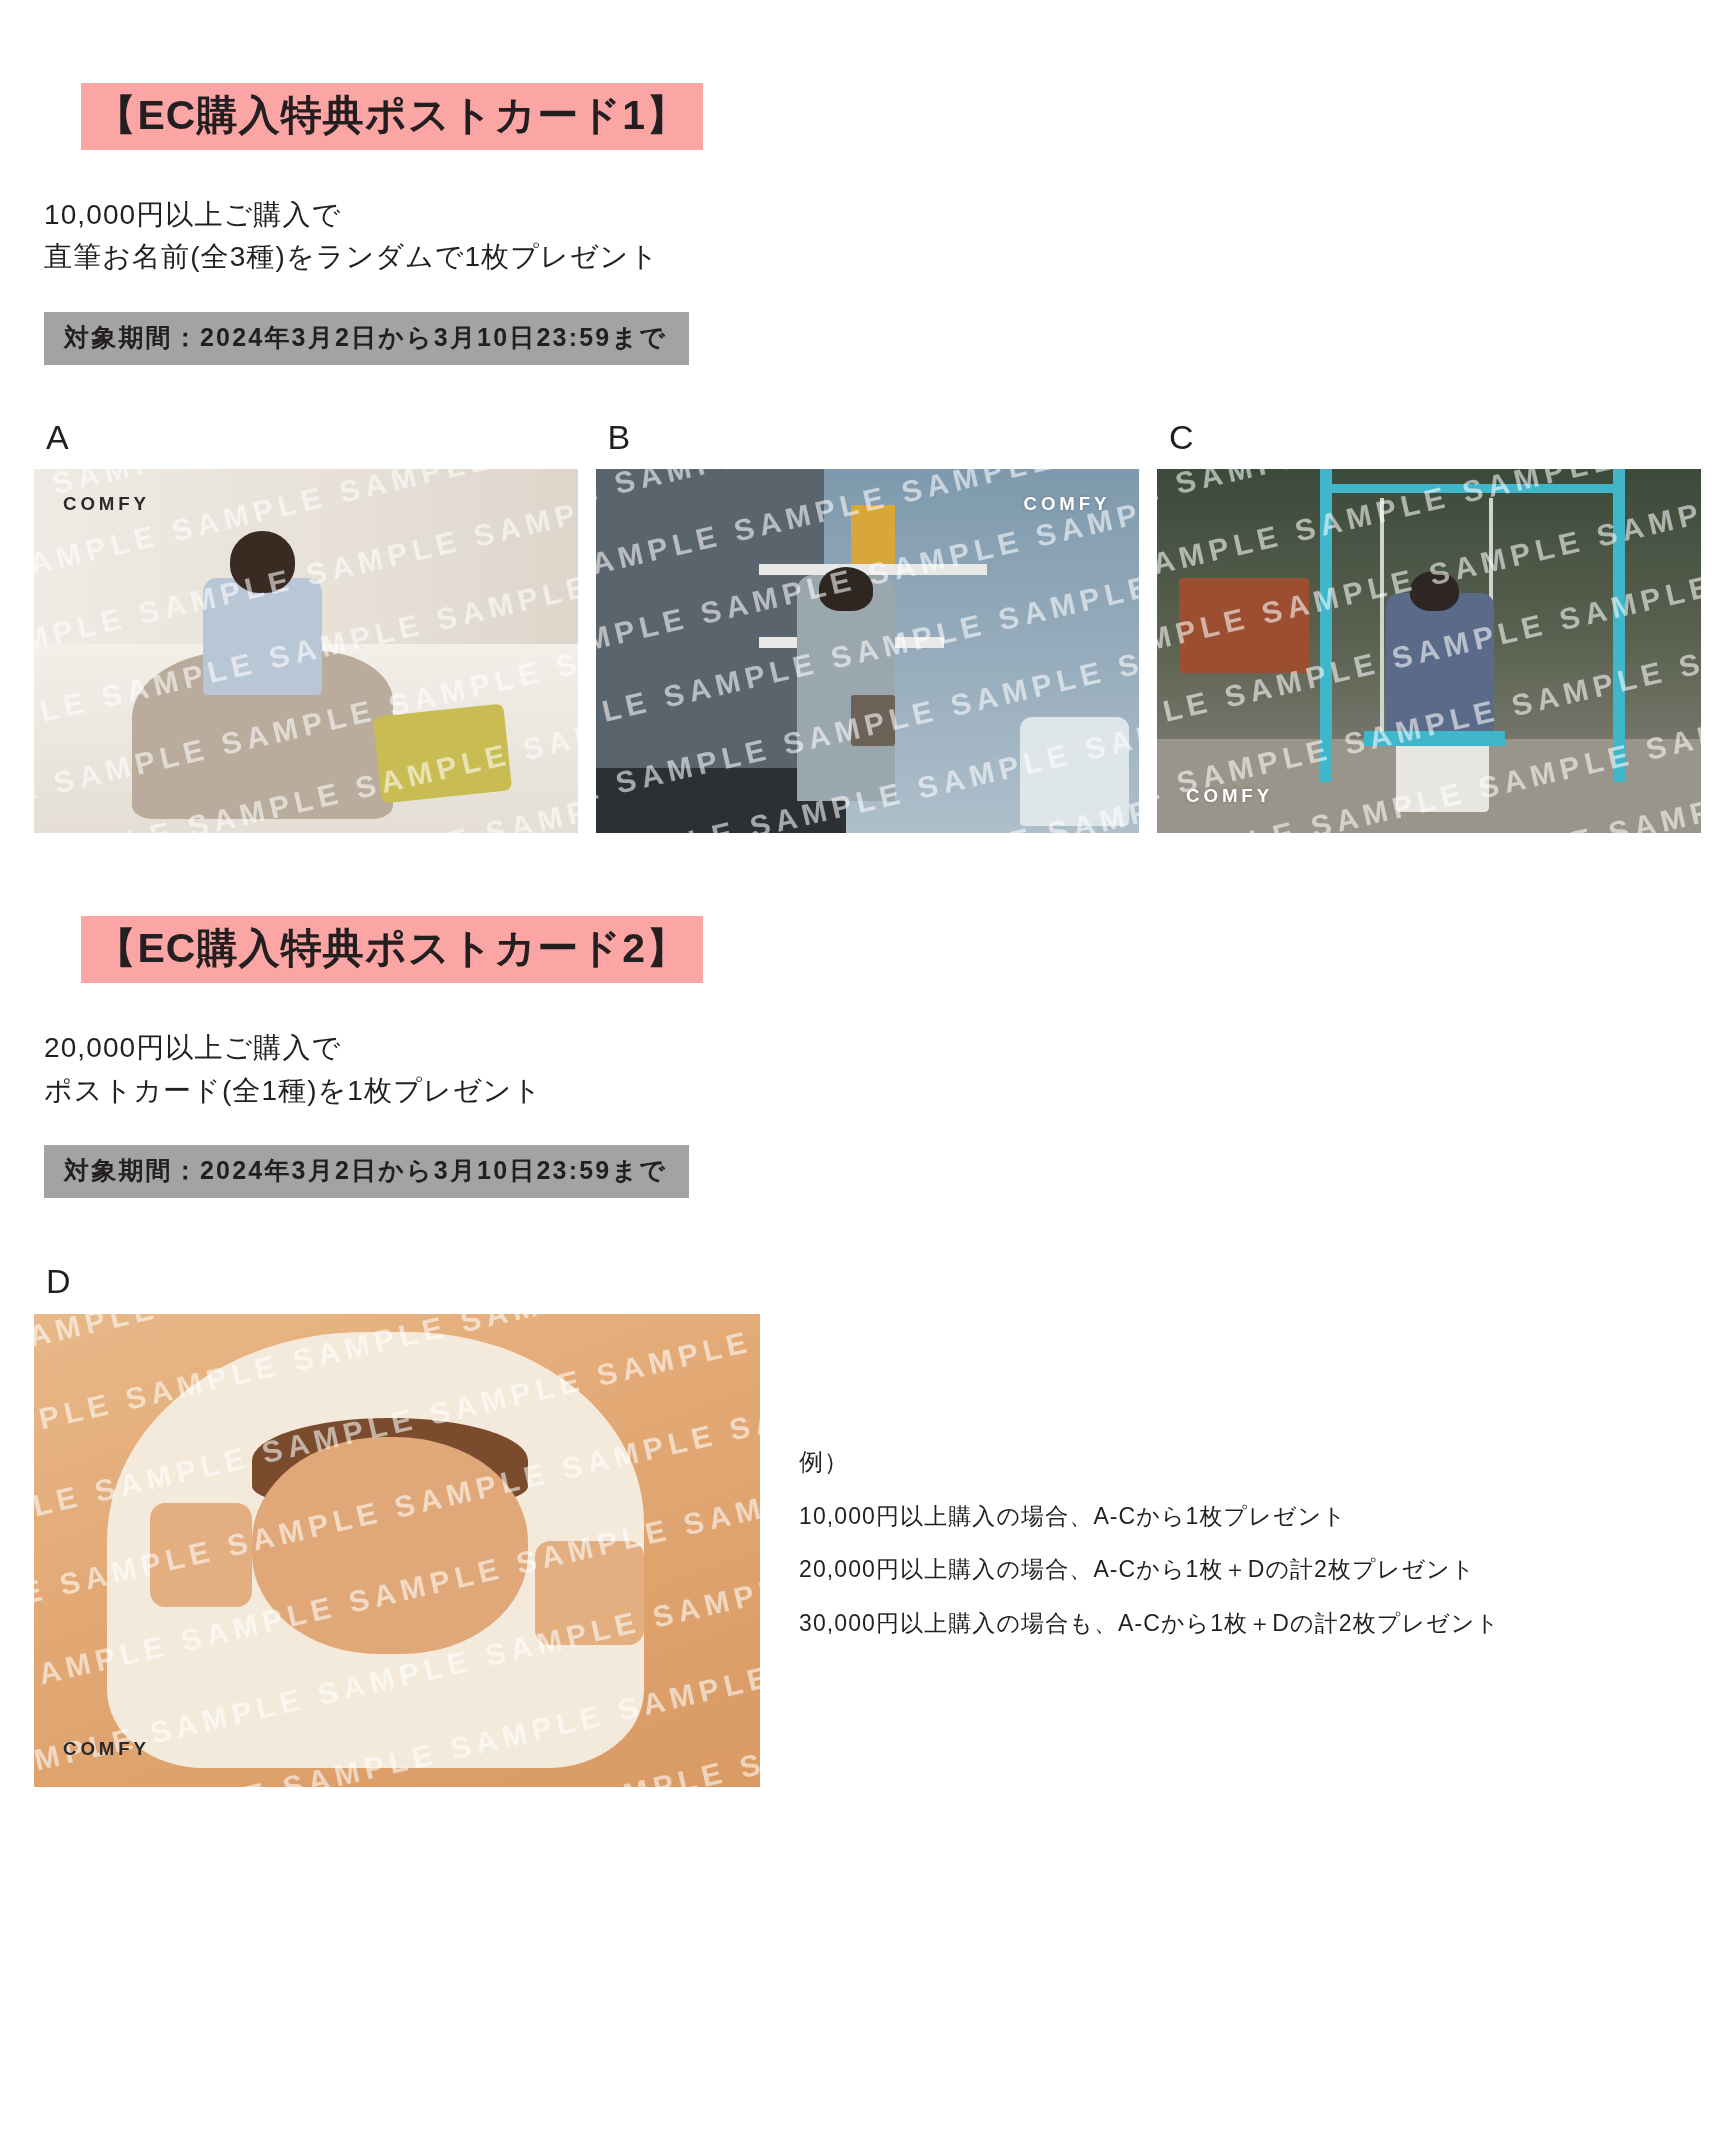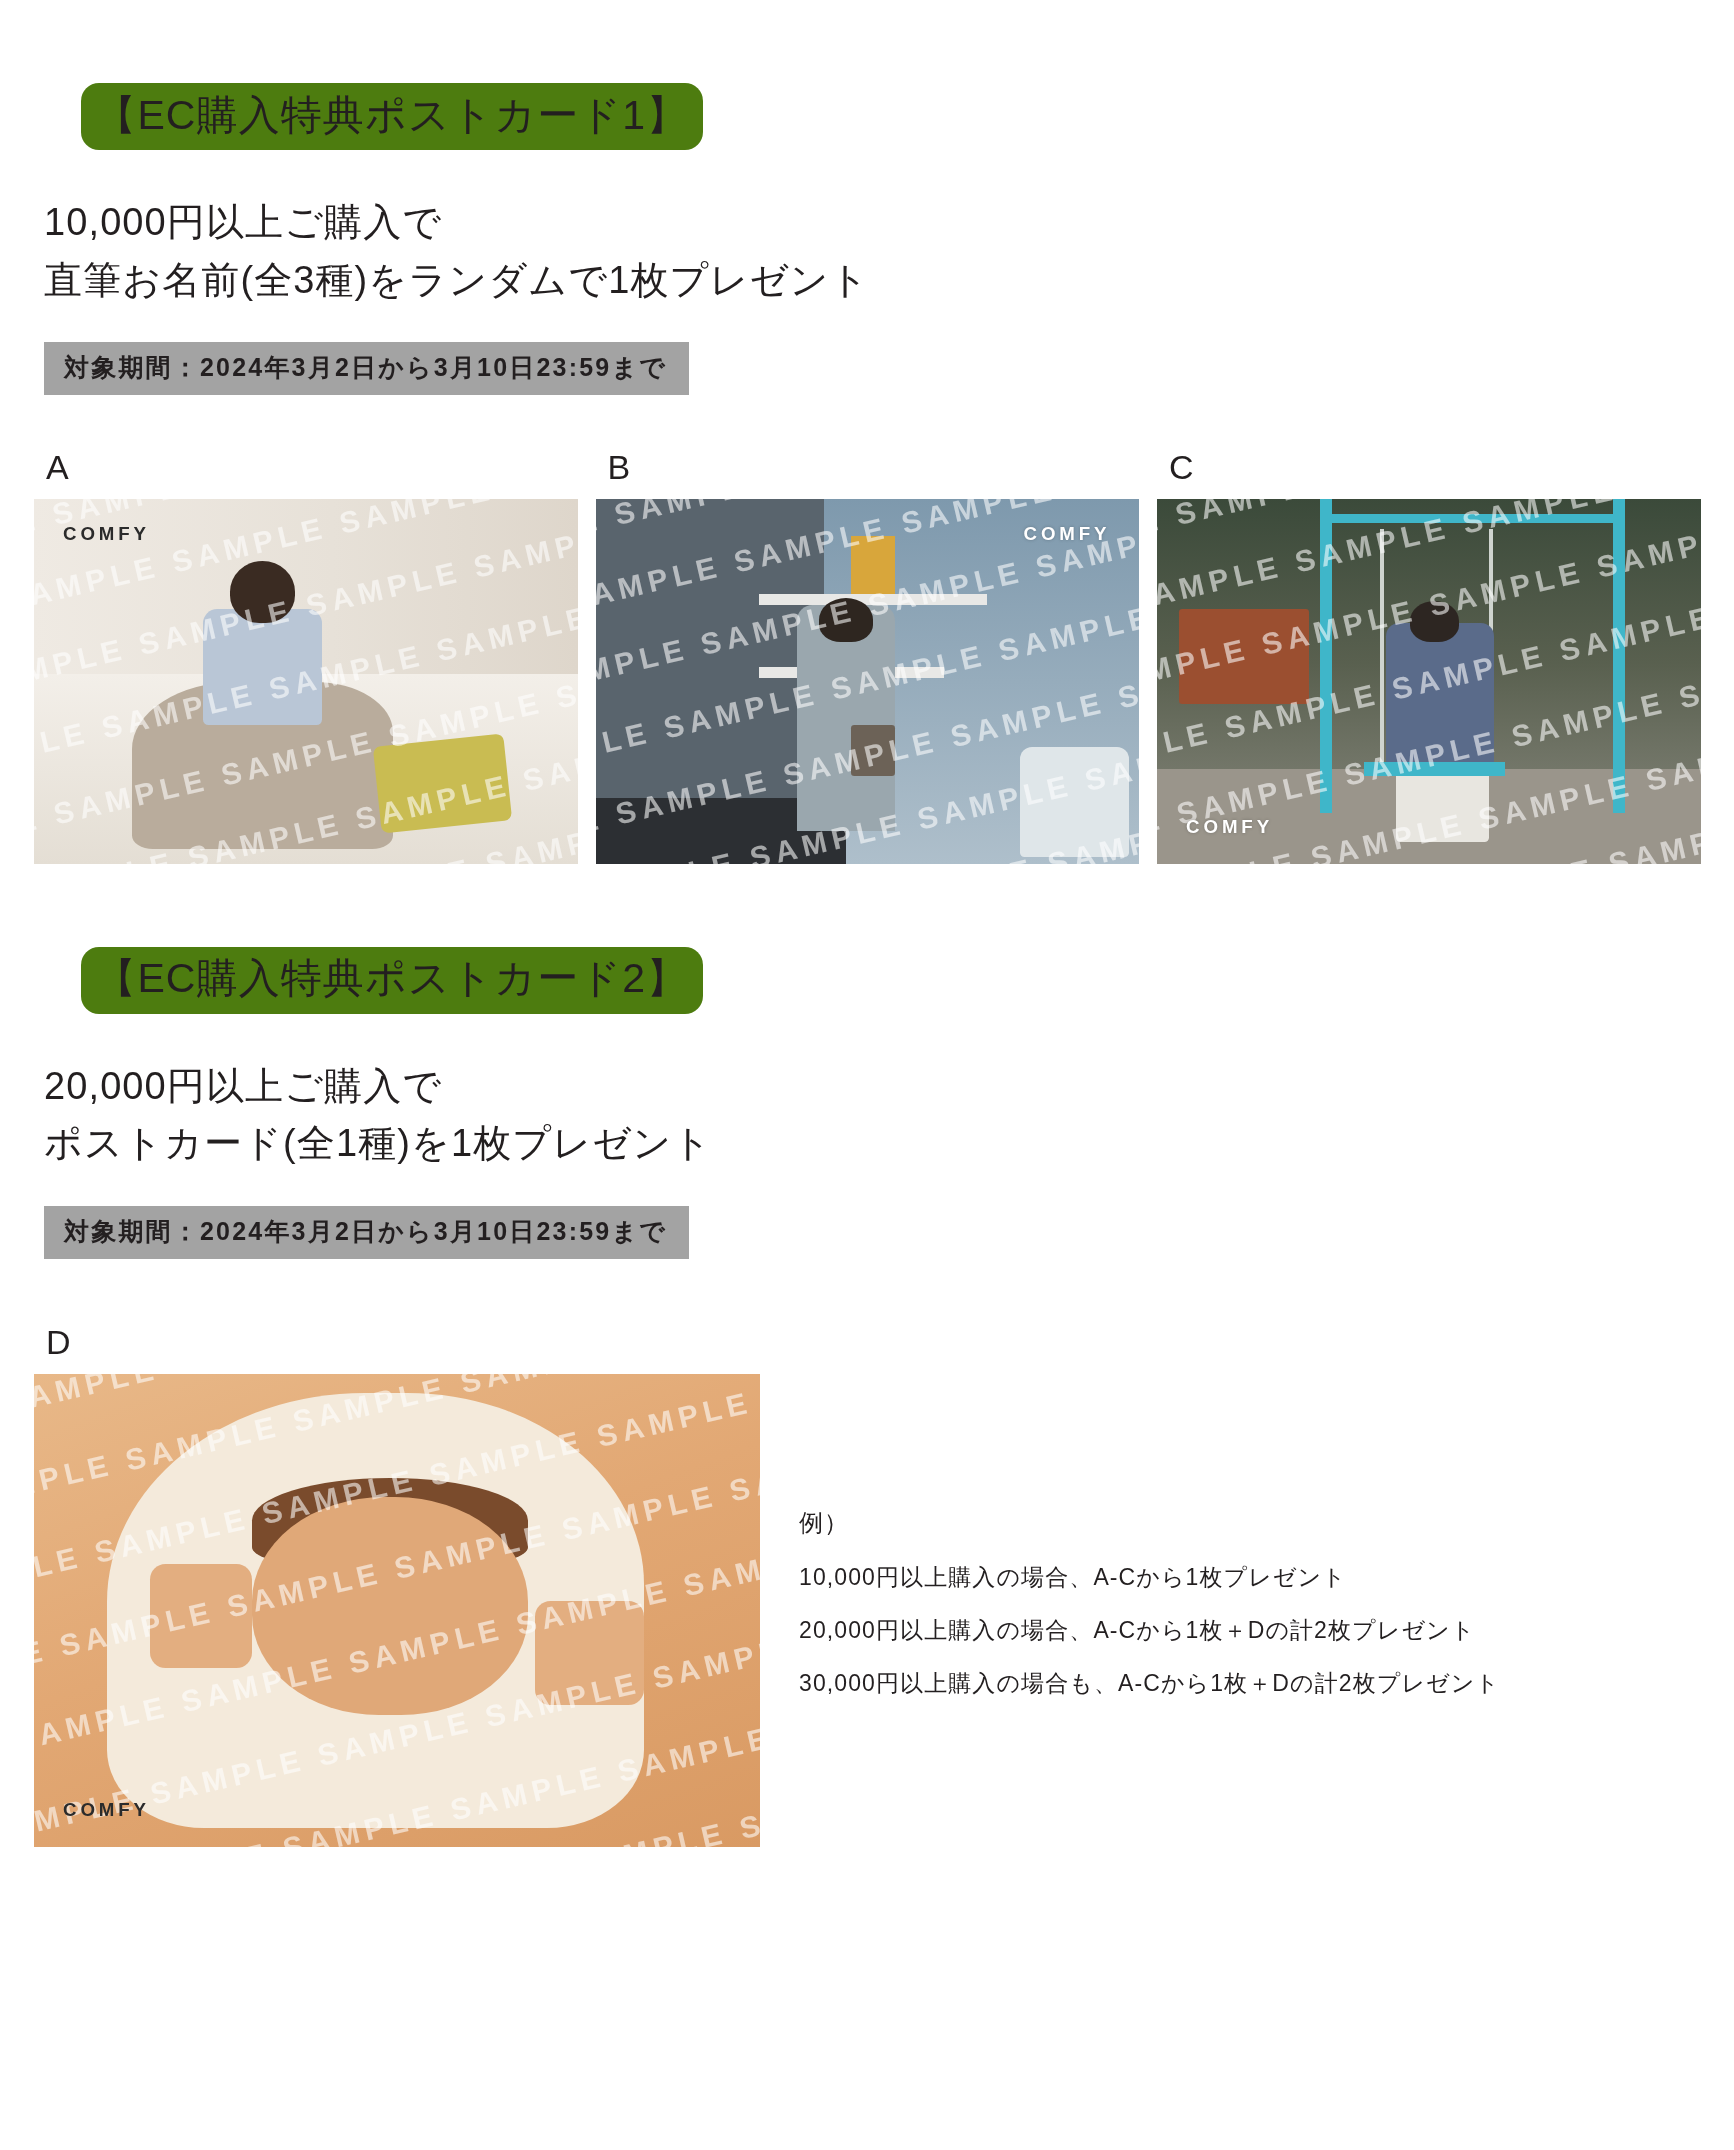--- a/index.html
+++ b/index.html
@@ -23,34 +23,33 @@
     height: 2151px;
     box-sizing: border-box;
     padding: 0 0;
   }
 
   
   .section-heading {
     display: inline-block;
     font-size: 41px;
     letter-spacing: 1.1px;
-    font-weight: 400;
-    color: #231f20;
-    background: #4d7c0f;
+    font-weight: 700;
+    color: #231f20;
+    background: #fca5a5;
     padding: 5.5px 14.3px 8.8px 14.3px;
     line-height: 1.28;
     white-space: nowrap;
-    border-radius: 18px;
   }
 
   .heading-wrap { padding-left: 81px; }
 
   
   .body-text {
-    font-size: 38px;
+    font-size: 28px;
     line-height: 1.52;
     letter-spacing: 1.1px;
     color: #231f20;
     padding-left: 44px;
     font-weight: 400;
   }
   .body-text div { white-space: nowrap; }
 
   
   .period-banner {

